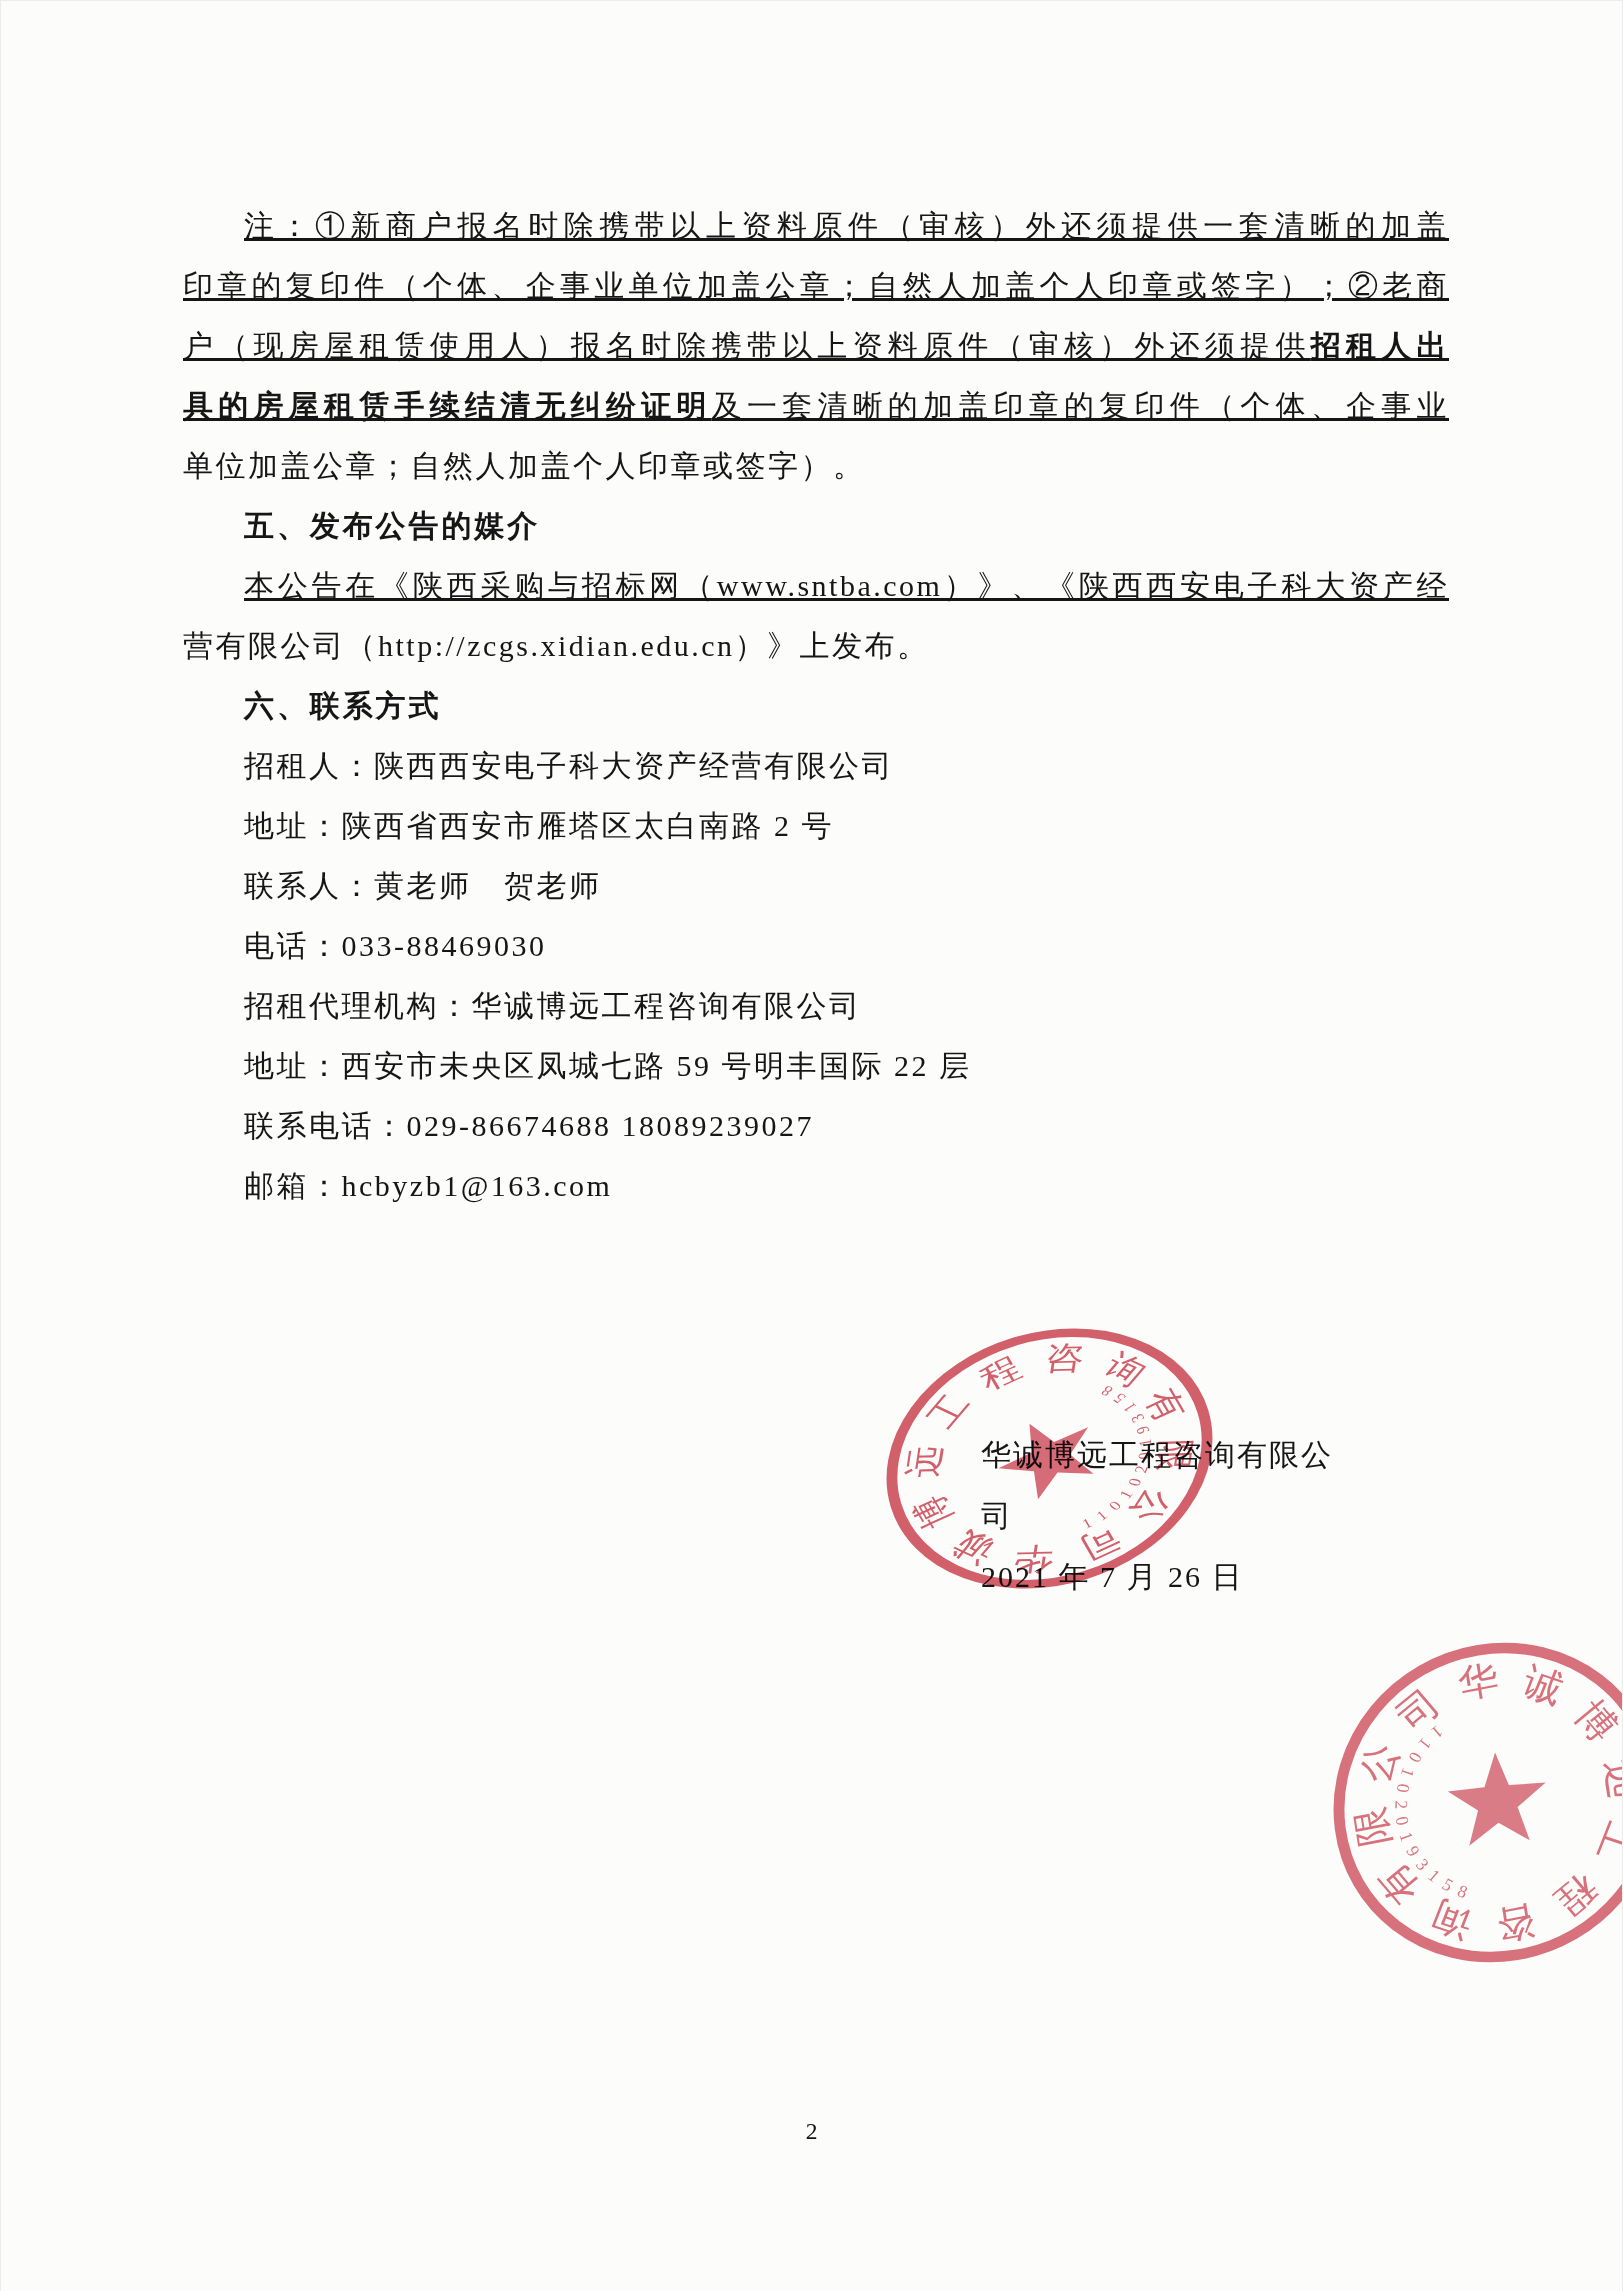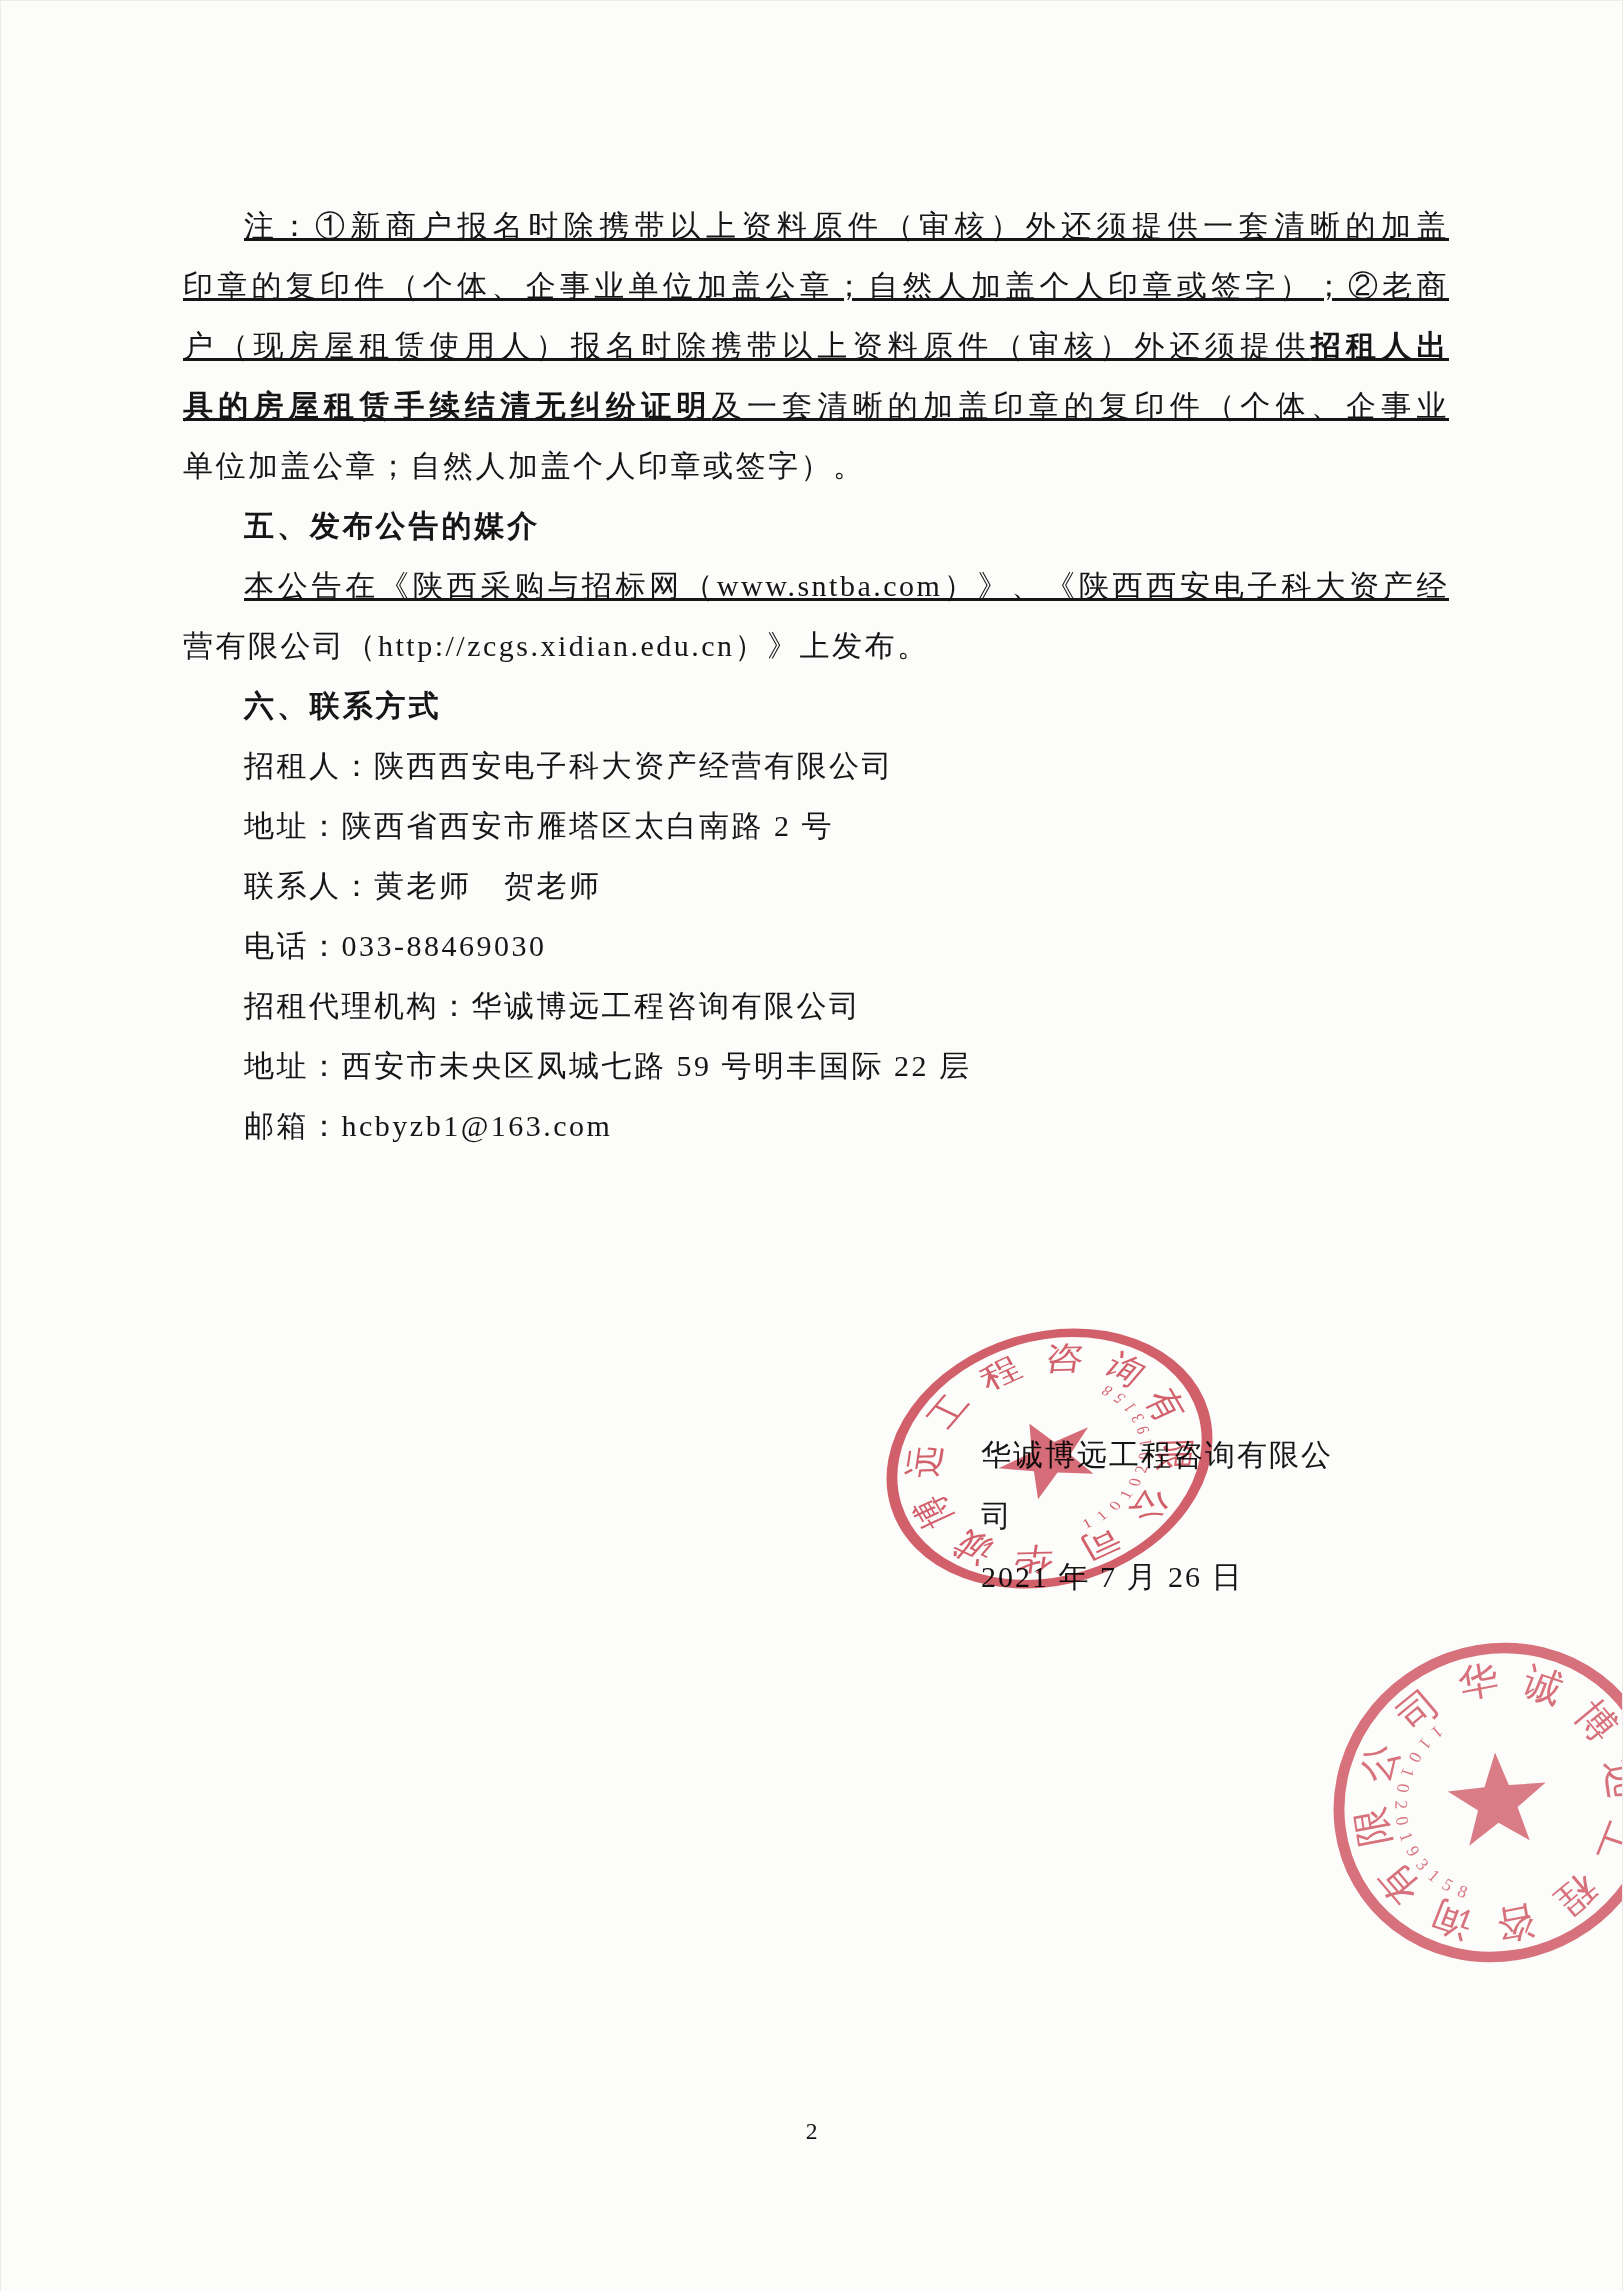--- a/index.html
+++ b/index.html
@@ -62,20 +62,21 @@
     <div class="line ind hd">五、发布公告的媒介</div>
     <div class="line ind j">本公告在《陕西采购与招标网（www.sntba.com）》、《陕西西安电子科大资产经</div>
     <div class="line">营有限公司（http://zcgs.xidian.edu.cn）》上发布。</div>
     <div class="line ind hd">六、联系方式</div>
     <div class="line ind">招租人：陕西西安电子科大资产经营有限公司</div>
     <div class="line ind">地址：陕西省西安市雁塔区太白南路 2 号</div>
     <div class="line ind">联系人：黄老师　贺老师</div>
     <div class="line ind">电话：033-88469030</div>
     <div class="line ind">招租代理机构：华诚博远工程咨询有限公司</div>
     <div class="line ind">地址：西安市未央区凤城七路 59 号明丰国际 22 层</div>
+    <div class="line ind">联系电话：029-86674688 18089239027</div>
     <div class="line ind">邮箱：hcbyzb1@163.com</div>
   </div>
 
   <div class="signature">
     <div>华诚博远工程咨询有限公司</div>
     <div>2021 年 7 月 26 日</div>
   </div>
 
   <svg class="seal seal-1" viewBox="-170 -170 340 340">
     <g class="seal-g">

